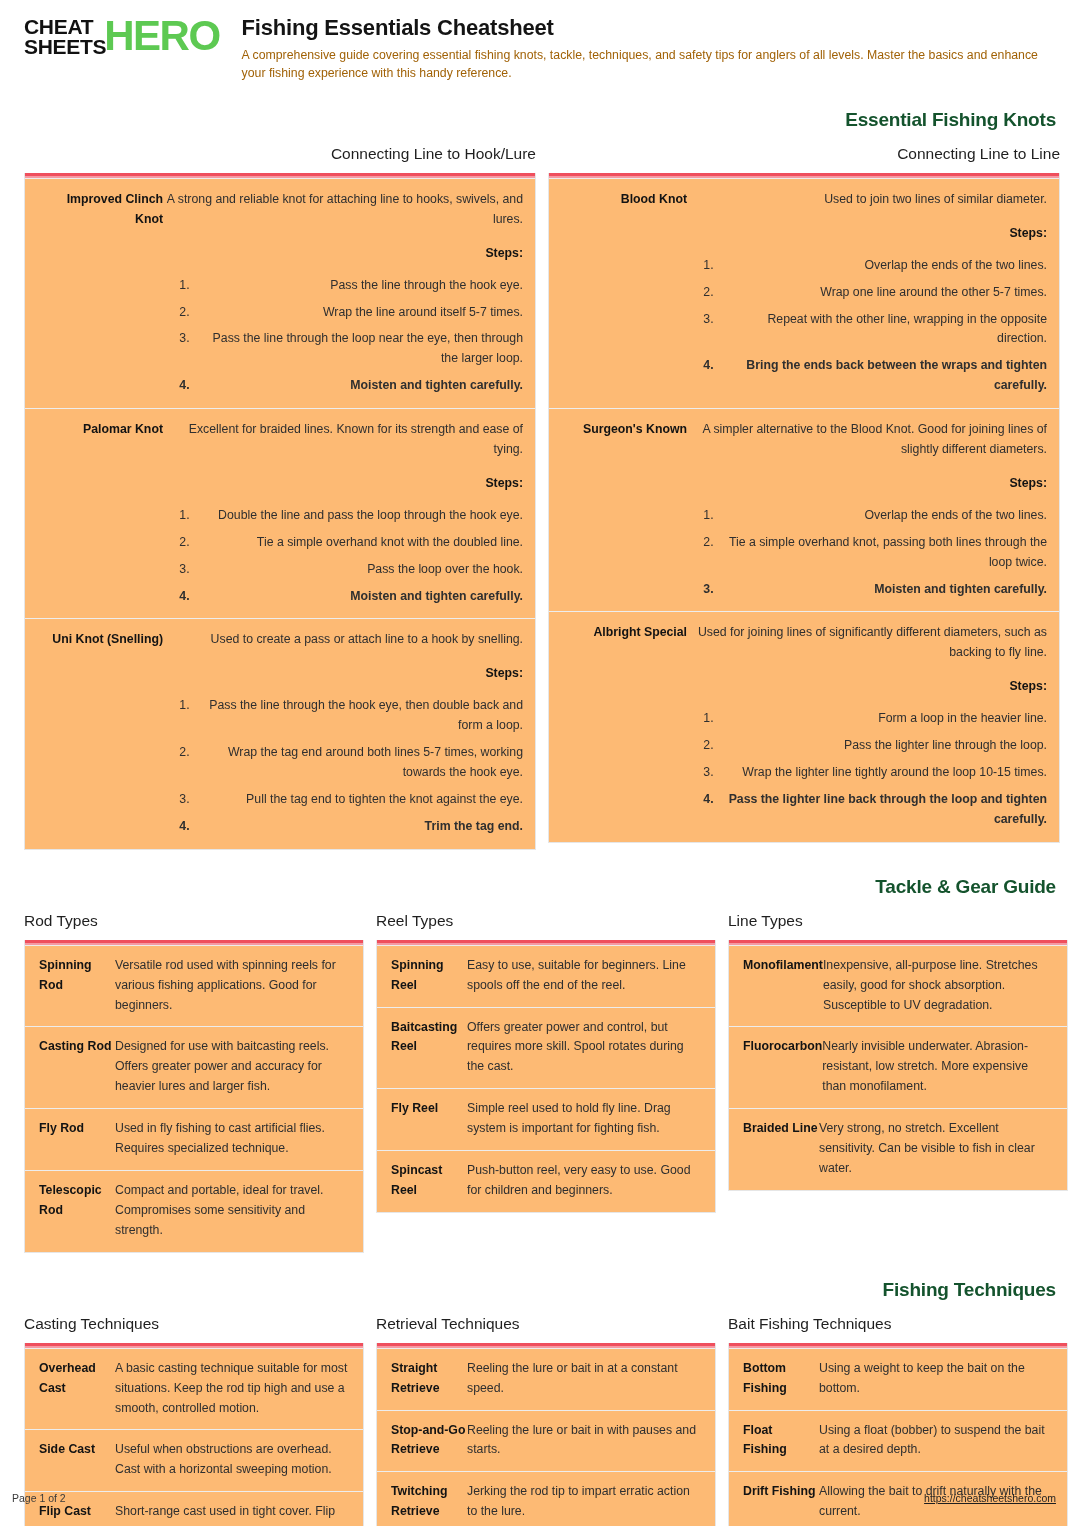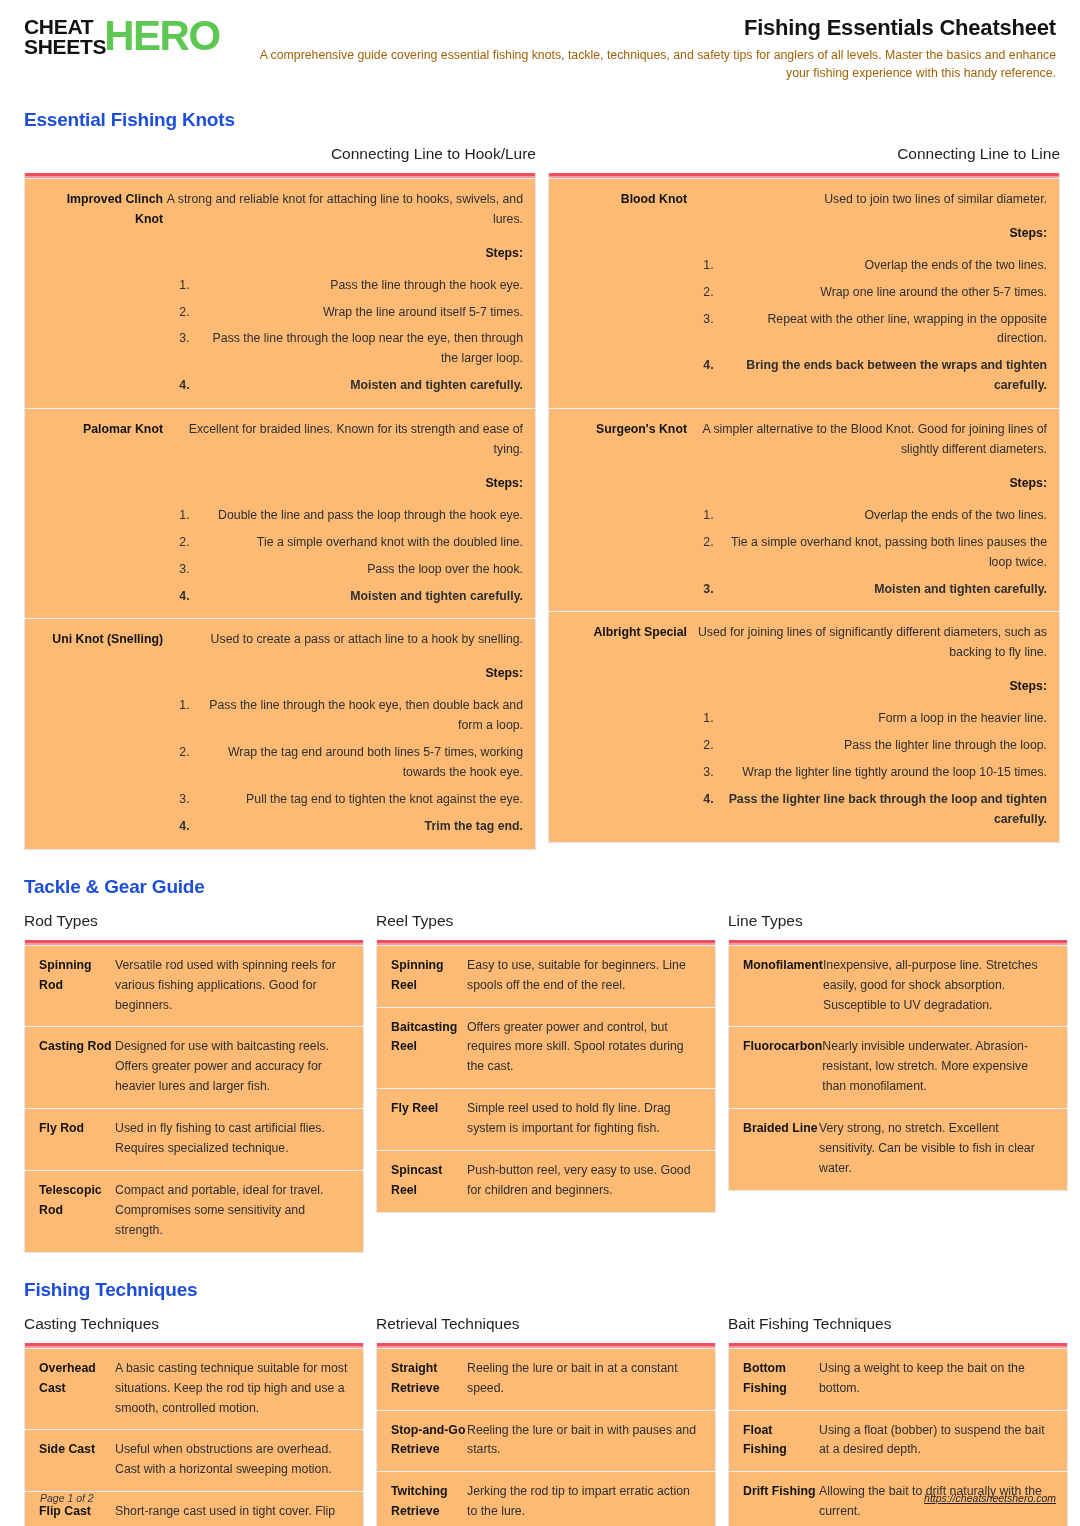--- a/index.html
+++ b/index.html
@@ -33,34 +33,35 @@
     color: #111111;
   }
   .logo-hero {
     font-weight: 800;
     font-size: 42px;
     line-height: 0.88;
     letter-spacing: -1.5px;
     color: #5dc952;
     margin-left: -2px;
   }
-  .header-text { flex: 1 1 auto; padding-top: 2px; text-align: right; }
+  .header-text { flex: 1 1 auto; padding-top: 2px; }
   .doc-title {
     font-size: 22px; font-weight: 700; color: #141414;
     letter-spacing: -0.2px; margin-bottom: 5px;
   }
   .doc-subtitle {
     font-size: 12.3px; line-height: 1.5; color: #a16207; max-width: 880px;
   }
 
   
   .section-title {
-    font-size: 19px; font-weight: 700; color: #1d4ed8;
+    font-size: 19px; font-weight: 700; color: #14532d;
     letter-spacing: -0.2px;
     margin: 26px 0 14px 0;
+    text-align: right;
   }
   .col-title {
     font-size: 15.5px; font-weight: 400; color: #1f1f1f;
     margin: 0 0 10px 0;
   }
 
   
   .card {
     border: 1px solid #e6e6e6;
     border-top: none;
@@ -95,23 +96,23 @@
   .knot-card .row-label { flex: 0 0 126px; }
 
   .grid-3 { display: flex; gap: 12px; align-items: flex-start; }
   .grid-3 > .col { width: 340px; flex: 0 0 340px; }
   .gear-card .row-label { flex: 0 0 76px; }
   .gear-card .row { padding: 10px 12px 11px 14px; }
 
   
   .footer {
     position: absolute;
-    left: 40px; right: 24px; bottom: 22px;
+    left: 12px; right: 24px; bottom: 22px;
     display: flex; justify-content: space-between; align-items: center;
-    font-size: 10.5px; color: #3a3a3a; font-style: italic;
+    font-size: 10.5px; color: #3a3a3a;
   }
   .footer a { color: #1f1f1f; text-decoration: underline; }
 </style>
 </head>
 <body>
 
 <div class="page">
 
   <div class="header">
     <div class="logo">
@@ -188,27 +189,27 @@
                 <div class="steps-label">Steps:</div>
                 <ol class="steps">
                   <li>Overlap the ends of the two lines.</li>
                   <li>Wrap one line around the other 5-7 times.</li>
                   <li>Repeat with the other line, wrapping in the opposite direction.</li>
                   <li>Bring the ends back between the wraps and tighten carefully.</li>
                 </ol>
               </div>
             </div>
             <div class="row">
-              <div class="row-label">Surgeon's Knot</div>
+              <div class="row-label">Surgeon's Known</div>
               <div class="row-body">
                 <div class="row-desc">A simpler alternative to the Blood Knot. Good for joining lines of slightly different diameters.</div>
                 <div class="steps-label">Steps:</div>
                 <ol class="steps">
                   <li>Overlap the ends of the two lines.</li>
-                  <li>Tie a simple overhand knot, passing both lines pauses the loop twice.</li>
+                  <li>Tie a simple overhand knot, passing both lines through the loop twice.</li>
                   <li>Moisten and tighten carefully.</li>
                 </ol>
               </div>
             </div>
             <div class="row">
               <div class="row-label">Albright Special</div>
               <div class="row-body">
                 <div class="row-desc">Used for joining lines of significantly different diameters, such as backing to fly line.</div>
                 <div class="steps-label">Steps:</div>
                 <ol class="steps">

